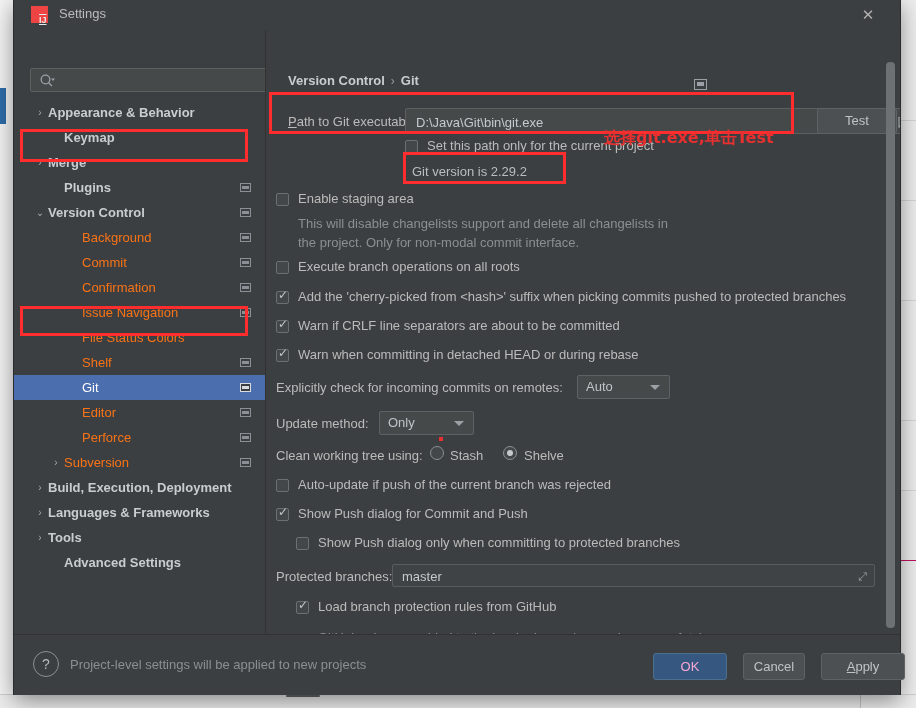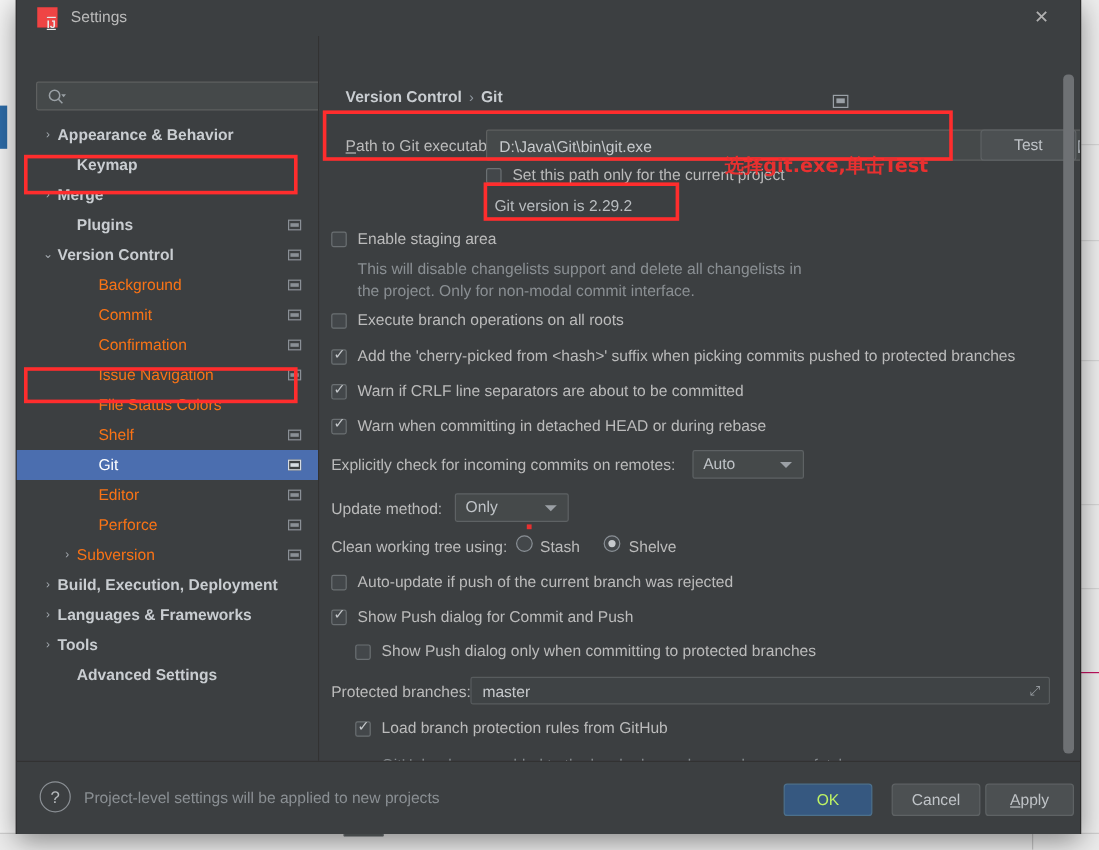--- a/index.html
+++ b/index.html
@@ -123,23 +123,23 @@
   
   #footer{position:absolute;left:0;top:634px;width:886px;height:60px;background:#3c3f41;
     border-top:1px solid #323232;}
   #help-icon{position:absolute;left:19px;top:16px;width:26px;height:26px;border-radius:50%;
     border:1px solid #8b9095;box-sizing:border-box;color:#b6babd;font-size:14px;
     text-align:center;line-height:24px;cursor:pointer;}
   #footer-note{position:absolute;left:56px;top:22px;color:#8a8f93;font-size:13px;}
   .btn{position:absolute;top:18px;height:27px;border:1px solid #5e6264;box-sizing:border-box;
     border-radius:3px;background:#4c5052;color:#bfc3c7;font-size:13px;text-align:center;
     line-height:25px;cursor:pointer;}
-  #ok-btn{left:639px;width:74px;background:#365880;border-color:#4c708c;color:#bef264;}
-  #cancel-btn{left:729px;width:74px;}
-  #apply-btn{left:807px;width:74px;}
+  #ok-btn{left:639px;width:74px;background:#365880;border-color:#4c708c;color:#f9a8d4;}
+  #cancel-btn{left:729px;width:62px;}
+  #apply-btn{left:807px;width:84px;}
   #apply-btn u{text-decoration:underline;}
 
   
   #cn-note{position:absolute;left:604px;top:128px;color:#e83030;font-size:16px;
     font-weight:bold;white-space:nowrap;z-index:31;
     font-family:"DejaVu Sans","Liberation Sans",sans-serif;}
   
   #red-tick{position:absolute;left:439px;top:437px;width:4px;height:4px;background:#e83030;z-index:31;}
 </style>
 </head>

